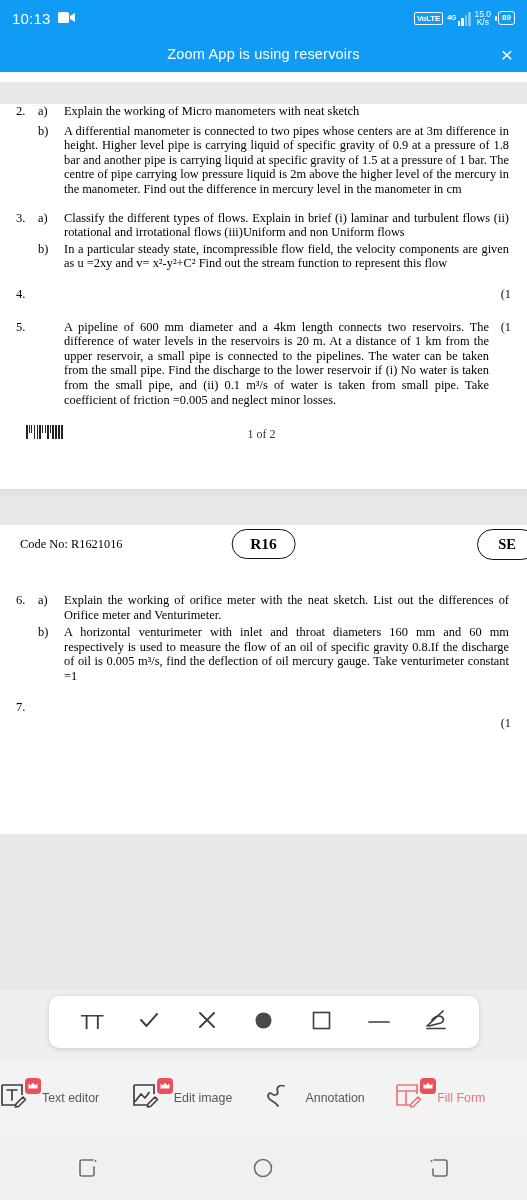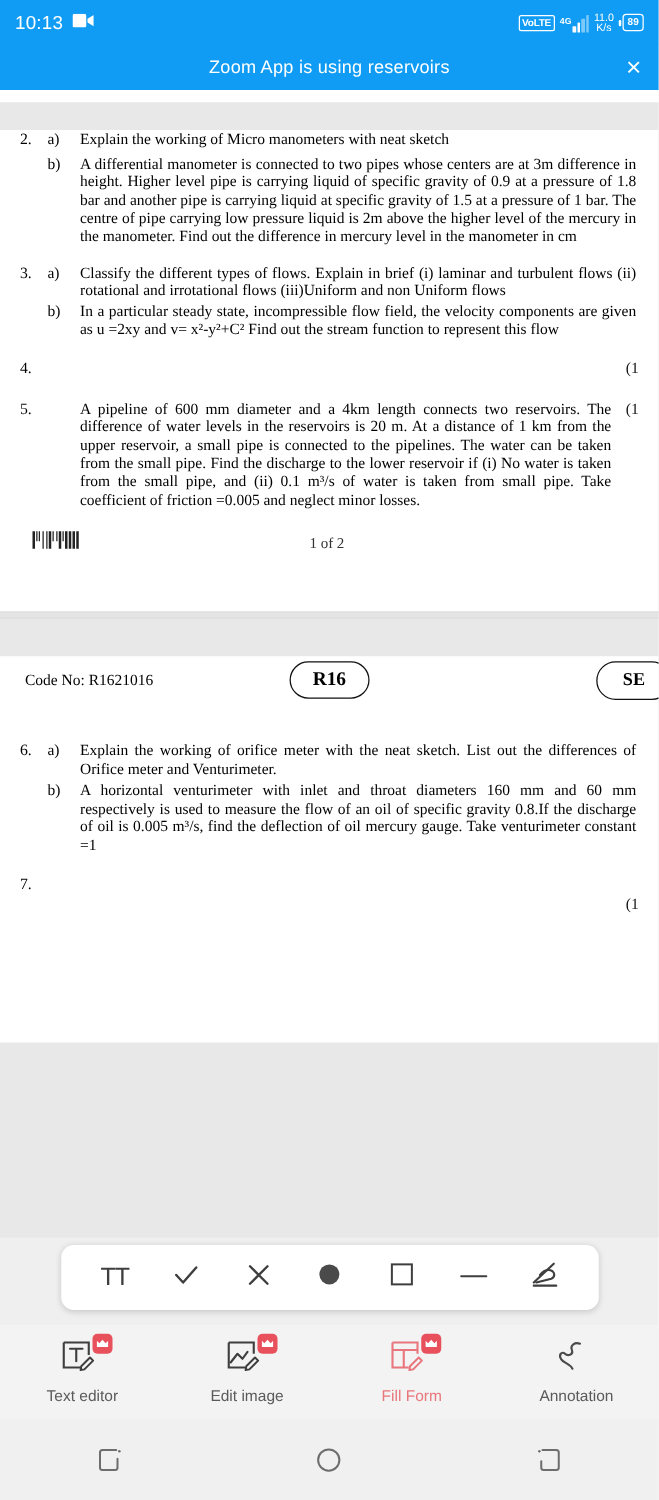--- a/index.html
+++ b/index.html
@@ -113,21 +113,21 @@
     padding: 0 14px;
   }
   .annot-bar > div { display:flex; align-items:center; justify-content:center; width: 44px; height: 36px; }
   .tt { font-size: 20px; color:#3e3e3e; font-family:"Liberation Sans", sans-serif; letter-spacing:-1px; }
 
   
   .tabbar {
     position: absolute; left: 0; top: 1060px; width: 527px; height: 75px;
     background: #f3f3f3; display: flex; align-items: center;
   }
-  .tab { flex: 1 1 0; display:flex; flex-direction:column; align-items:center; gap:8px; }
+  .tab { flex: 1 1 0; display:flex; align-items:center; gap:8px; }
   .tab-ico { position: relative; width: 34px; height: 30px; }
   .crown {
     position: absolute; right: -7px; top: -5px; width: 16px; height: 16px;
     background: #e8505b; border-radius: 4px; display:flex; align-items:center; justify-content:center;
   }
   .tab-label { font-size: 12.4px; color: #5a5a5a; }
   .tab.active .tab-label { color: #e8767c; }
 
   
   .navbar {
@@ -154,21 +154,21 @@
     <div class="status-right">
       <span class="volte-box">VoLTE</span>
       <span class="sig-wrap">
         <span class="sig-g">4G</span>
         <span class="bar" style="height:5px"></span>
         <span class="bar" style="height:8px"></span>
         <span class="bar dim" style="height:11px"></span>
         <span class="bar dim" style="height:14px"></span>
       </span>
       <span class="netspeed">
-        <span>11.0</span><br>
+        <span>15.0</span><br>
         <span>K/s</span>
       </span>
       <span class="battery">89</span>
     </div>
   </div>
 
   <div class="doc-toolbar">
     <span class="doc-done">Done</span>
     <div class="tb-icons">
       <span>
@@ -365,45 +365,45 @@
         </svg>
         <span class="crown">
           <svg width="10" height="8" viewBox="0 0 10 8">
               <path d="M0.5 6.5 L0.5 1.5 L2.5 3.5 L5 0.8 L7.5 3.5 L9.5 1.5 L9.5 6.5 Z" fill="#fff"></path>
             </svg>
         </span>
       </span>
       <span class="tab-label">Edit image</span>
     </div>
 
+    <div class="tab">
+      <span class="tab-ico">
+        <svg width="28" height="27" viewBox="0 0 28 27">
+          <path d="M20 3 C16 1.5, 12 4, 13.5 8 C15 12, 10 13, 8 11 C5.5 8.5, 2.5 12, 5 15.5 C7 18.5, 12 19, 14 23" fill="none" stroke="#4a4a4a" stroke-width="1.7" stroke-linecap="round" stroke-linejoin="round"></path>
+        </svg>
+      </span>
+      <span class="tab-label">Annotation</span>
+    </div>
+
     <div class="tab active">
       <span class="tab-ico">
         <svg width="28" height="27" viewBox="0 0 28 27">
           <path d="M2 2 H22 V11" fill="none" stroke="#e8767c" stroke-width="1.7"></path>
           <path d="M2 2 V22 H15" fill="none" stroke="#e8767c" stroke-width="1.7"></path>
           <path d="M2 8 H22 M11 8 V22" stroke="#e8767c" stroke-width="1.7"></path>
           <path d="M16 21 L23 14 L25.5 16.5 L18.5 23.5 L15.5 24 Z" fill="none" stroke="#e8767c" stroke-width="1.6" stroke-linejoin="round"></path>
         </svg>
         <span class="crown">
           <svg width="10" height="8" viewBox="0 0 10 8">
               <path d="M0.5 6.5 L0.5 1.5 L2.5 3.5 L5 0.8 L7.5 3.5 L9.5 1.5 L9.5 6.5 Z" fill="#fff"></path>
             </svg>
         </span>
       </span>
       <span class="tab-label">Fill Form</span>
     </div>
-
-    <div class="tab">
-      <span class="tab-ico">
-        <svg width="28" height="27" viewBox="0 0 28 27">
-          <path d="M20 3 C16 1.5, 12 4, 13.5 8 C15 12, 10 13, 8 11 C5.5 8.5, 2.5 12, 5 15.5 C7 18.5, 12 19, 14 23" fill="none" stroke="#4a4a4a" stroke-width="1.7" stroke-linecap="round" stroke-linejoin="round"></path>
-        </svg>
-      </span>
-      <span class="tab-label">Annotation</span>
-    </div>
   </div>
 
   <div class="navbar">
     <div class="navbtn">
       <svg width="22" height="22" viewBox="0 0 22 22">
         <path d="M16 3 H5 A2 2 0 0 0 3 5 V17 A2 2 0 0 0 5 19 H15 A2 2 0 0 0 17 17 V10" fill="none" stroke="#6d6d6d" stroke-width="1.6" stroke-linecap="round"></path>
         <circle cx="18.5" cy="4" r="1" fill="#6d6d6d"></circle>
       </svg>
     </div>
     <div class="navbtn">

